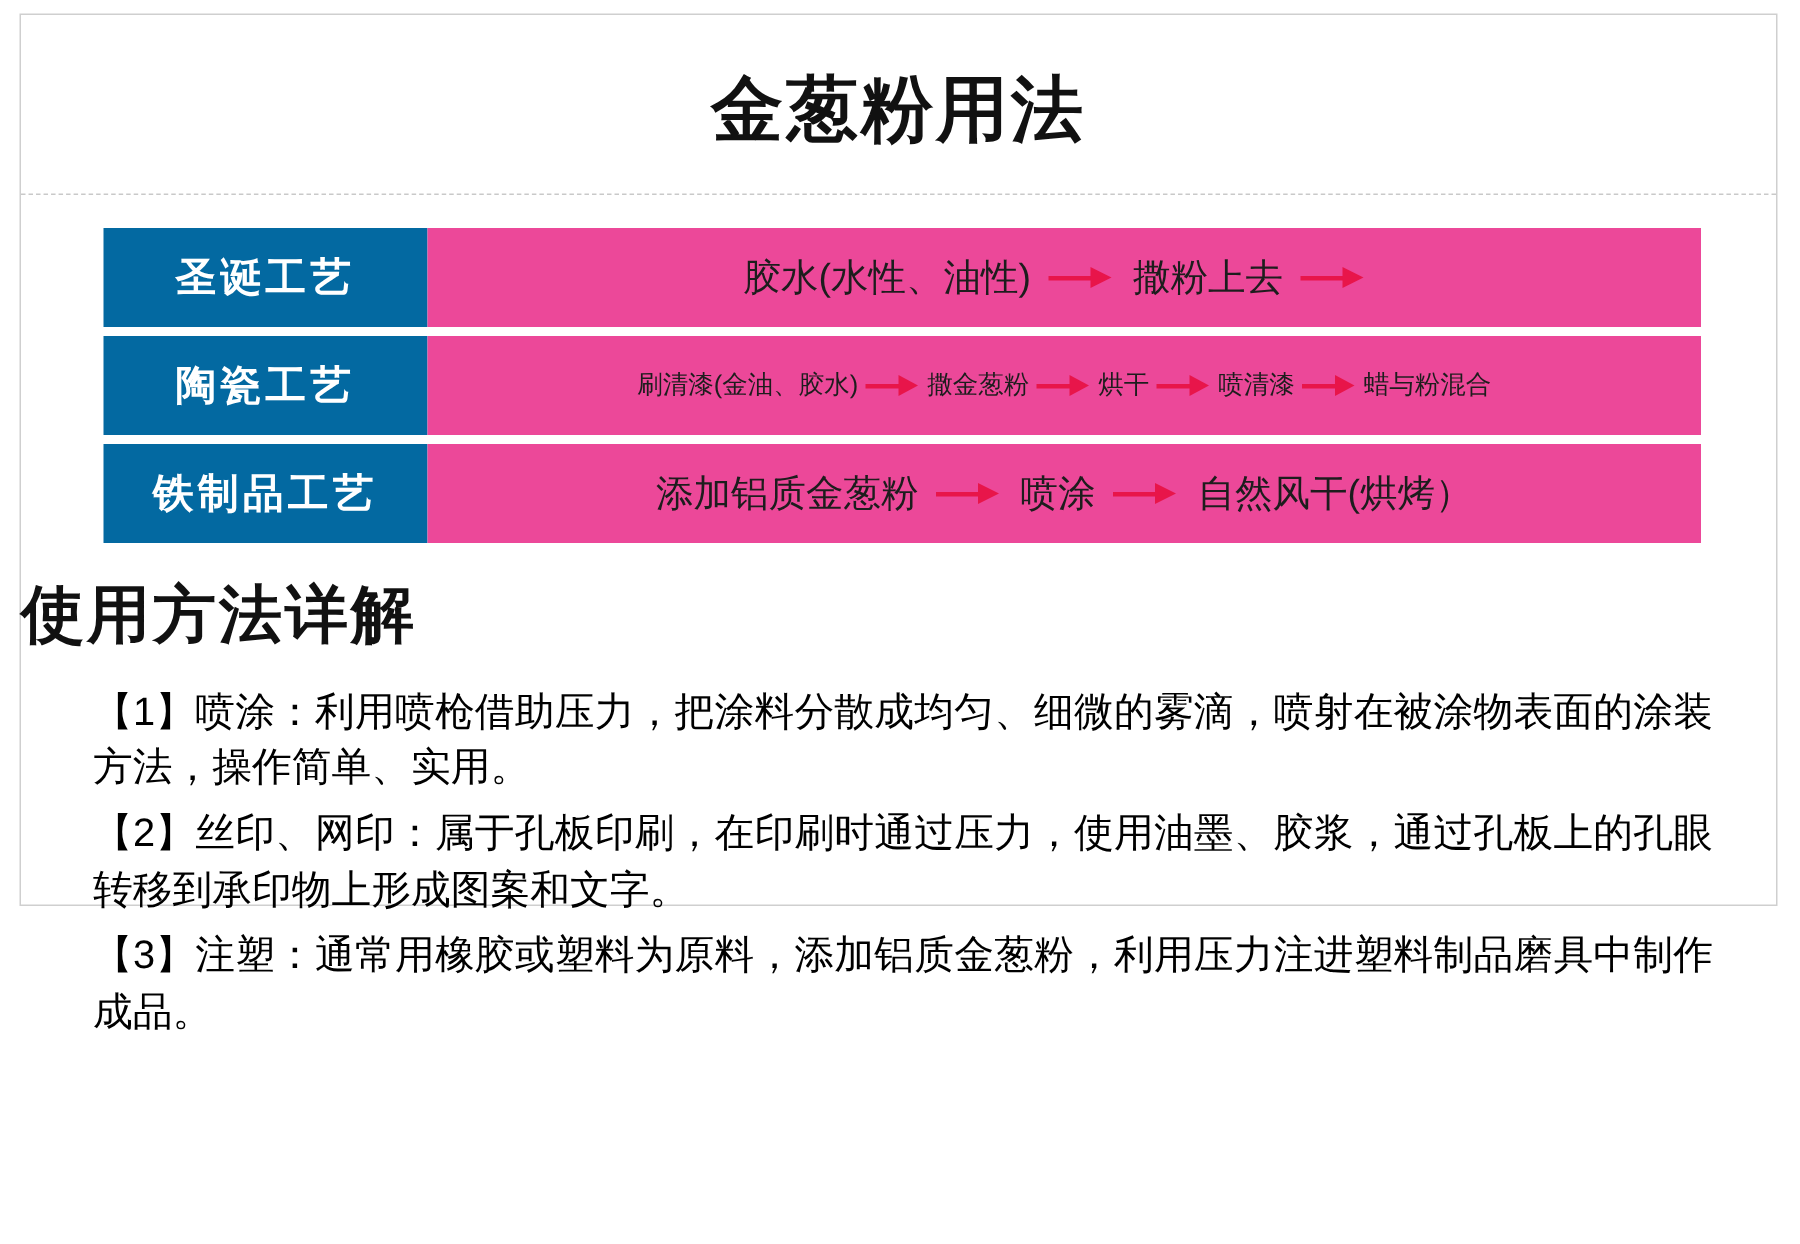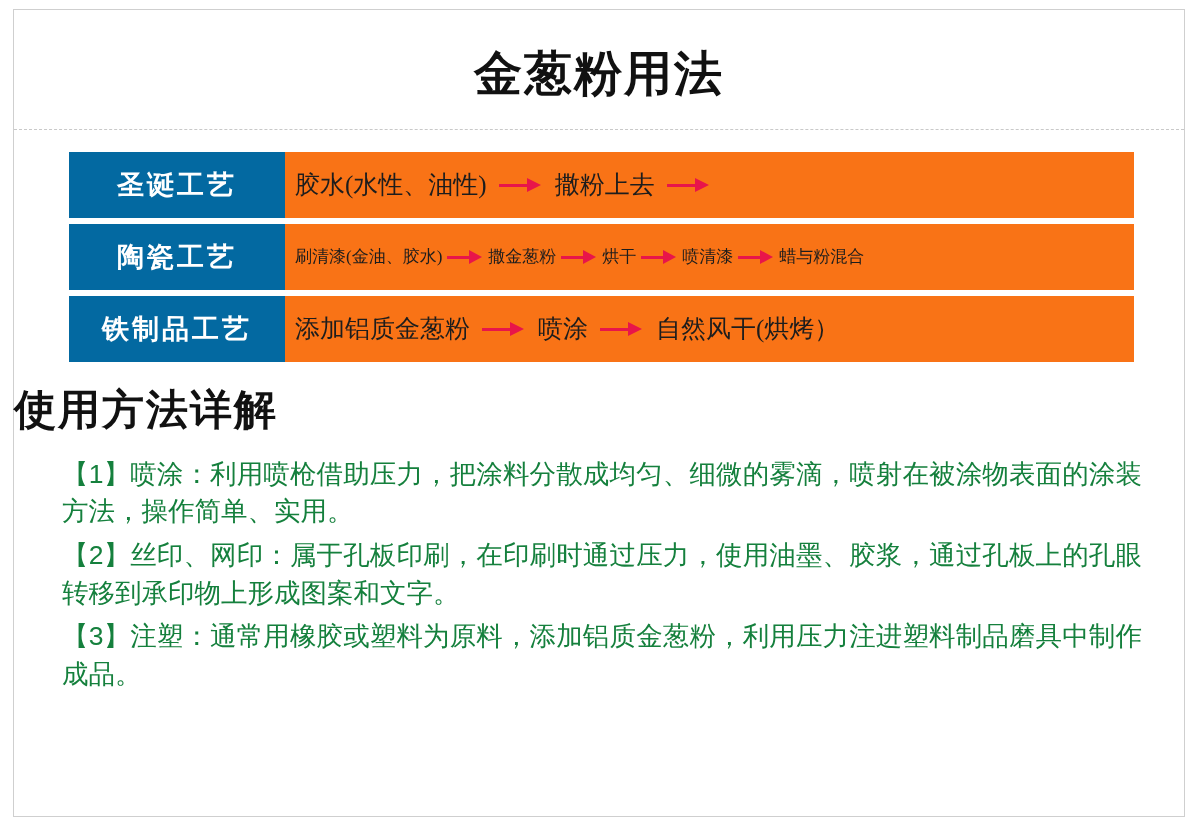--- a/index.html
+++ b/index.html
@@ -12,21 +12,21 @@
     height: 829px;
     font-family: "Liberation Sans", sans-serif;
     color: #1a1a1a;
     overflow: hidden;
   }
   .page {
     position: absolute;
     left: 13px;
     top: 9px;
     width: 1172px;
-    height: 808px;
+    height: 595px;
     border: 1px solid #cfcfcf;
     box-sizing: border-box;
     background: #ffffff;
   }
 
   
   .main-title {
     text-align: center;
     font-size: 48px;
     font-weight: bold;
@@ -63,28 +63,27 @@
     font-size: 27px;
     font-weight: bold;
     letter-spacing: 3px;
     display: flex;
     align-items: center;
     justify-content: center;
     box-sizing: border-box;
   }
   .proc-steps {
     flex: 1 1 auto;
-    background: #f97316;
+    background: #ec4899;
     display: flex;
     align-items: center;
-    justify-content: flex-start;
+    justify-content: center;
     box-sizing: border-box;
     padding: 0 10px;
     gap: 0;
-    font-family: Liberation Serif, serif;
   }
   .step-text {
     font-size: 25px;
     color: #1d1d1d;
     white-space: nowrap;
   }
   .arrow {
     display: inline-block;
     position: relative;
     width: 44px;
@@ -130,21 +129,21 @@
 
   
   .body-text {
     padding: 18px 42px 0 48px;
     box-sizing: border-box;
   }
   .body-text p {
     margin: 0 0 6px 0;
     font-size: 26.5px;
     line-height: 1.42;
-    color: #15803d;
+    color: #000000;
     text-align: justify;
   }
 </style>
 </head>
 <body>
 
 <div class="page">
 
   <h1 class="main-title">金葱粉用法</h1>
   <hr class="title-rule">

